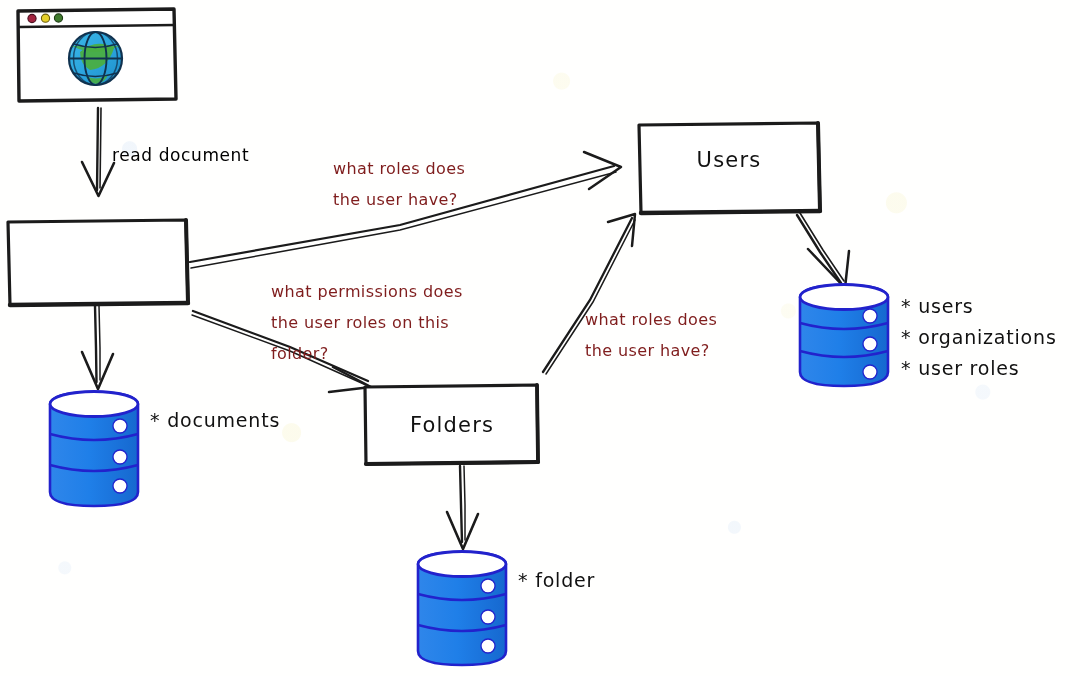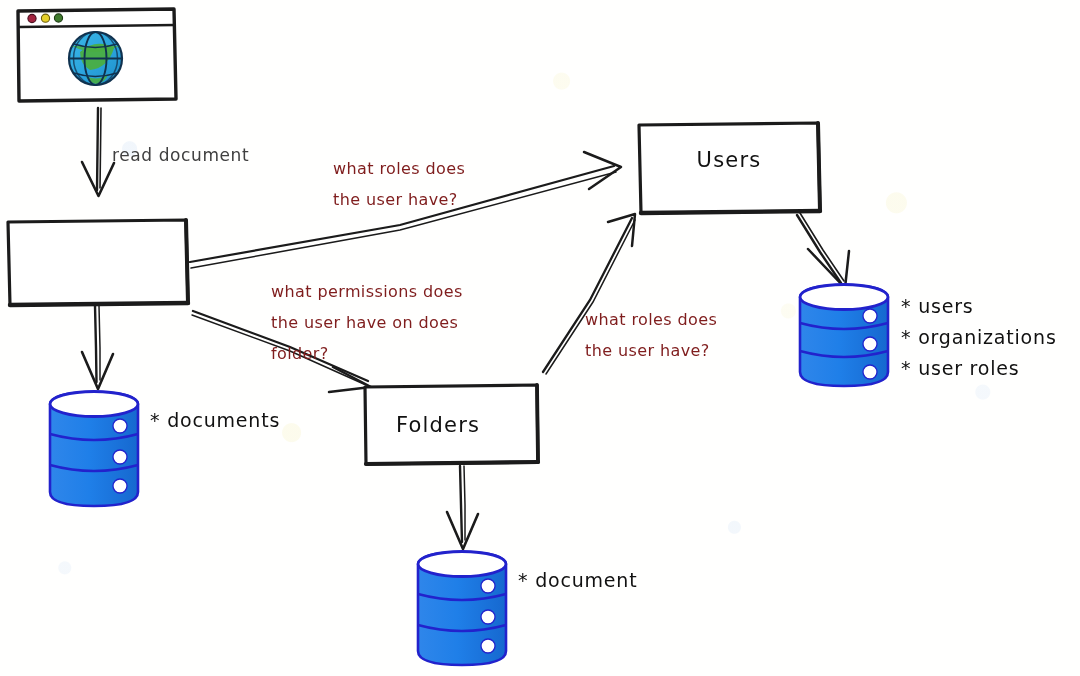--- a/index.html
+++ b/index.html
@@ -39,21 +39,21 @@
     position: absolute;
     color: #111111;
     font-family: "DejaVu Sans", sans-serif;
     font-size: 21px;
     letter-spacing: 1.2px;
     white-space: nowrap;
     transform: translate(-50%, -50%);
   }
   .edge-label {
     position: absolute;
-    color: #404040;
+    color: #000000;
     font-family: "DejaVu Sans", sans-serif;
     font-size: 17px;
     letter-spacing: 0.6px;
     white-space: nowrap;
   }
   .annotation {
     position: absolute;
     color: #7f1d1d;
     font-family: "DejaVu Sans", sans-serif;
     font-size: 16px;
@@ -201,35 +201,35 @@
       <circle cx="870" cy="316" r="7" fill="#ffffff" stroke="#2222cc" stroke-width="1.3"></circle>
       <circle cx="870" cy="344" r="7" fill="#ffffff" stroke="#2222cc" stroke-width="1.3"></circle>
       <circle cx="870" cy="372" r="7" fill="#ffffff" stroke="#2222cc" stroke-width="1.3"></circle>
     </g>
 
   </svg>
 
 
   <div class="node-label" style="left:729px; top:160px;">Users</div>
 
-  <div class="node-label" style="left:438px; top:425px;">Folders</div>
+  <div class="node-label" style="left:452px; top:425px;">Folders</div>
 
   <div class="edge-label" style="left:112px; top:145px;">read document</div>
 
   <div class="annotation" style="left:333px; top:153px;">what roles does
 the user have?</div>
 
   <div class="annotation" style="left:271px; top:276px;">what permissions does
-the user have on does
+the user roles on this
 folder?</div>
 
   <div class="annotation" style="left:585px; top:304px;">what roles does
 the user have?</div>
 
   <div class="store-list" style="left:901px; top:291px;">* users
 * organizations
 * user roles</div>
 
   <div class="store-list" style="left:150px; top:405px;">* documents</div>
 
-  <div class="store-list" style="left:518px; top:565px;">* document</div>
+  <div class="store-list" style="left:518px; top:565px;">* folder</div>
 
 </div>
 
 </body></html>

